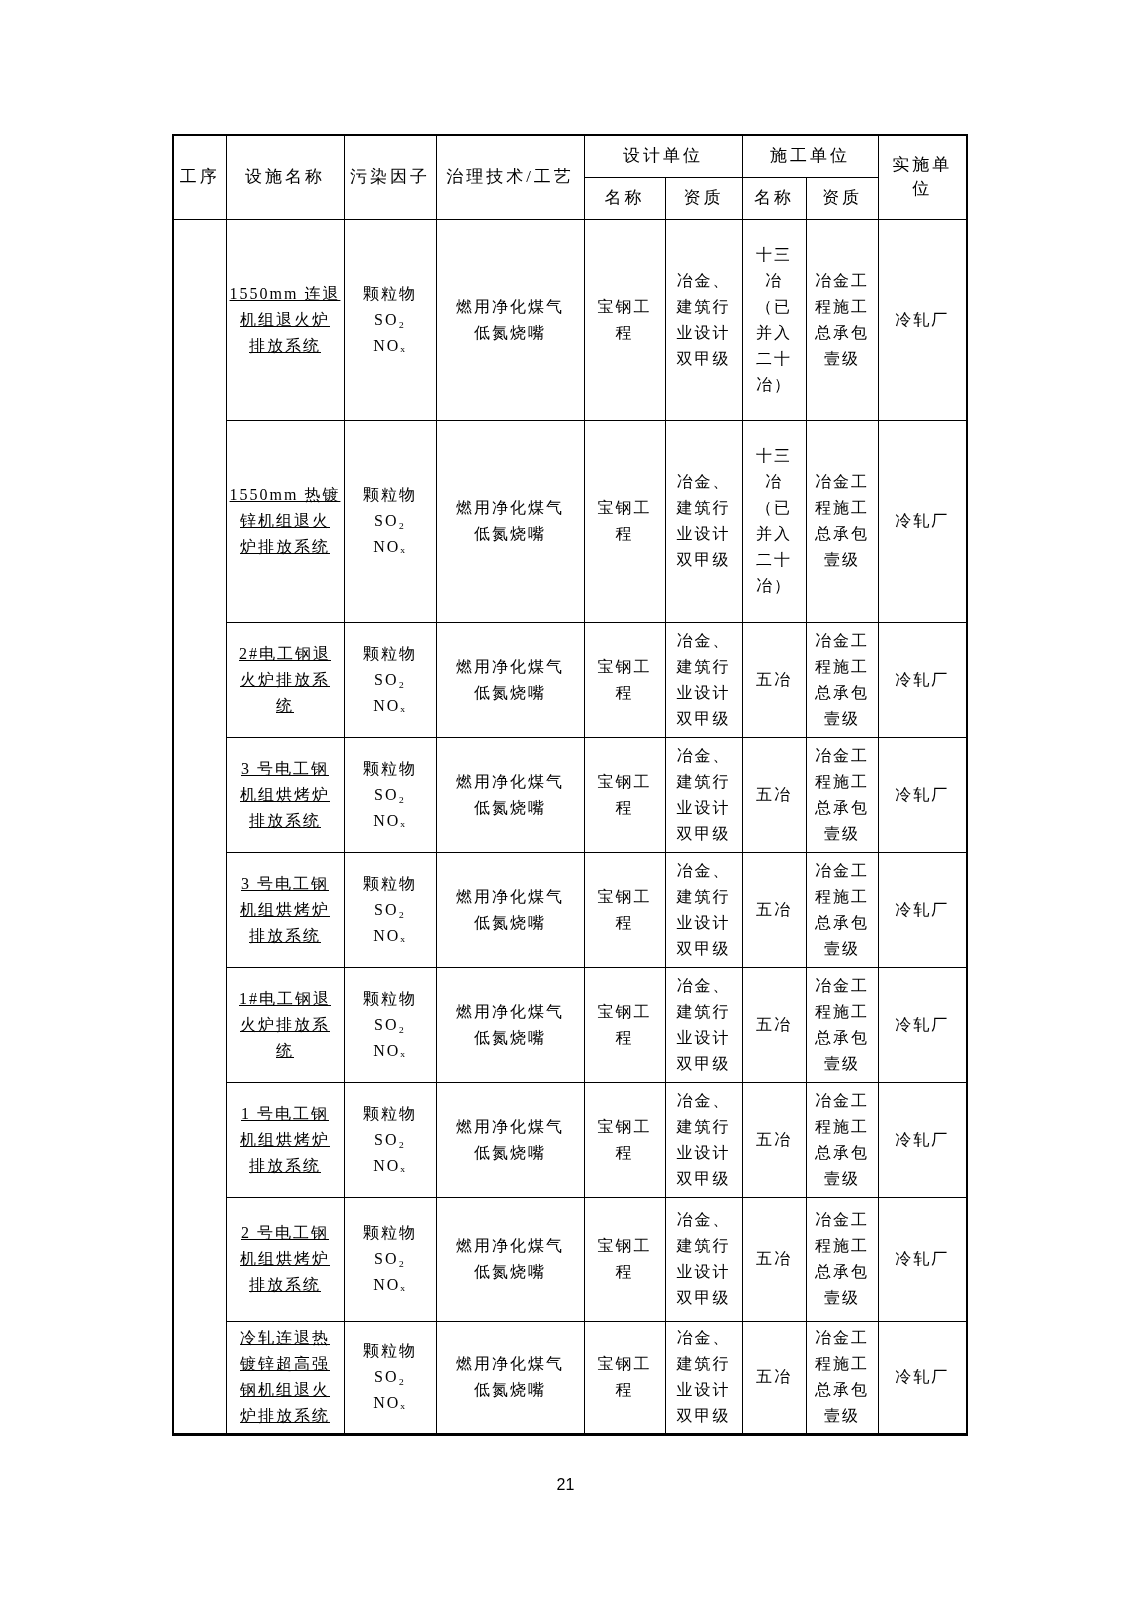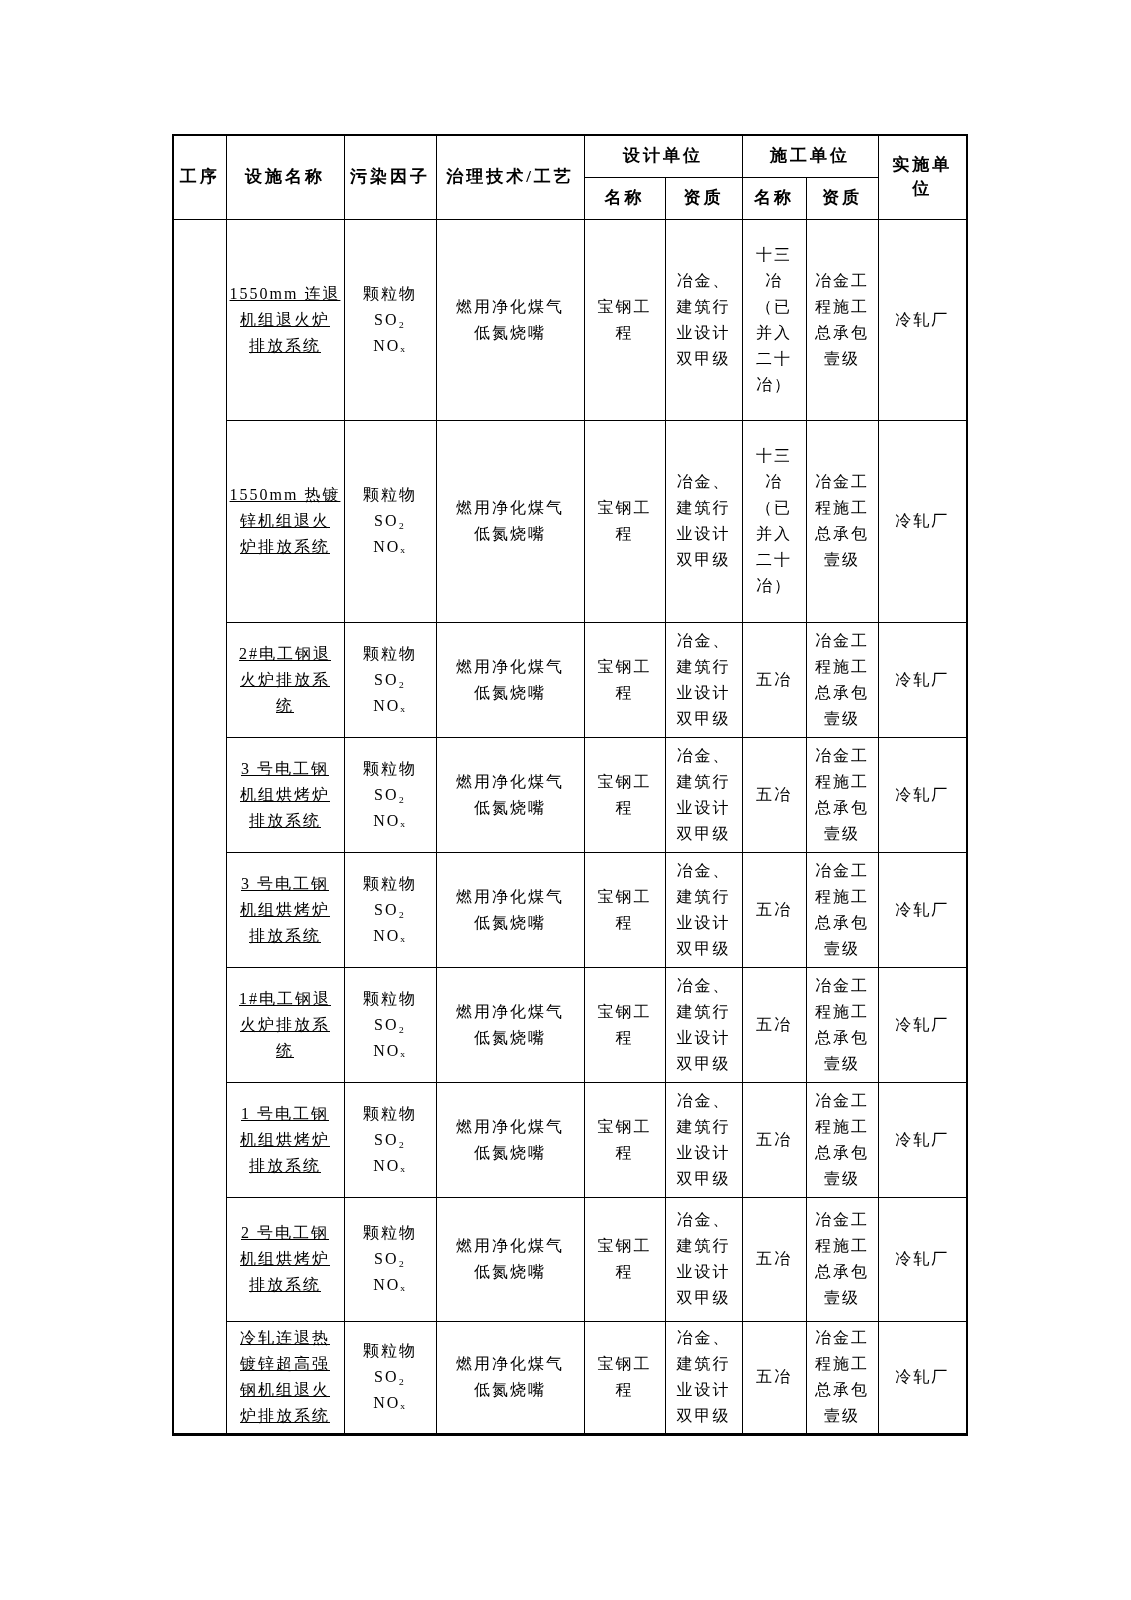--- a/index.html
+++ b/index.html
@@ -13,21 +13,21 @@
     border-collapse:collapse;table-layout:fixed;
     border:2px solid #000;border-bottom-width:3px;
   }
   table.facility td{
     border:1px solid #000;
     text-align:center;vertical-align:middle;
     white-space:pre-line;
     font-size:16px;line-height:26px;letter-spacing:2px;
     padding:2px 3px;
   }
-  tr.hrow td{font-size:17px;line-height:24px;letter-spacing:3px;font-weight:bold;}
+  tr.hrow td{font-size:17px;line-height:24px;letter-spacing:3px;font-weight:normal;}
   td.c-fac{letter-spacing:1px;text-decoration:underline;}
   td.c-pol{line-height:33px;letter-spacing:2px;}
   td.c-tech{line-height:30px;letter-spacing:4px;}
   td.c-dname,td.c-dqual,td.c-cname,td.c-cqual,td.c-impl{letter-spacing:4px;margin-left:12px;}
   td.c-proc{letter-spacing:3px;}
   .pageno{
     position:absolute;top:1476px;left:0;right:0;text-align:center;
     font-family:"Liberation Sans","DejaVu Sans",sans-serif;
     font-size:16px;color:#000;
   }
@@ -281,13 +281,14 @@
         <td class="c-cname">五冶</td>
         <td class="c-cqual">冶金工
 程施工
 总承包
 壹级</td>
         <td class="c-impl">冷轧厂</td>
       </tr>
     </tbody>
   </table>
 
+  <div class="pageno">21</div>
 </div>
 
 </body></html>

